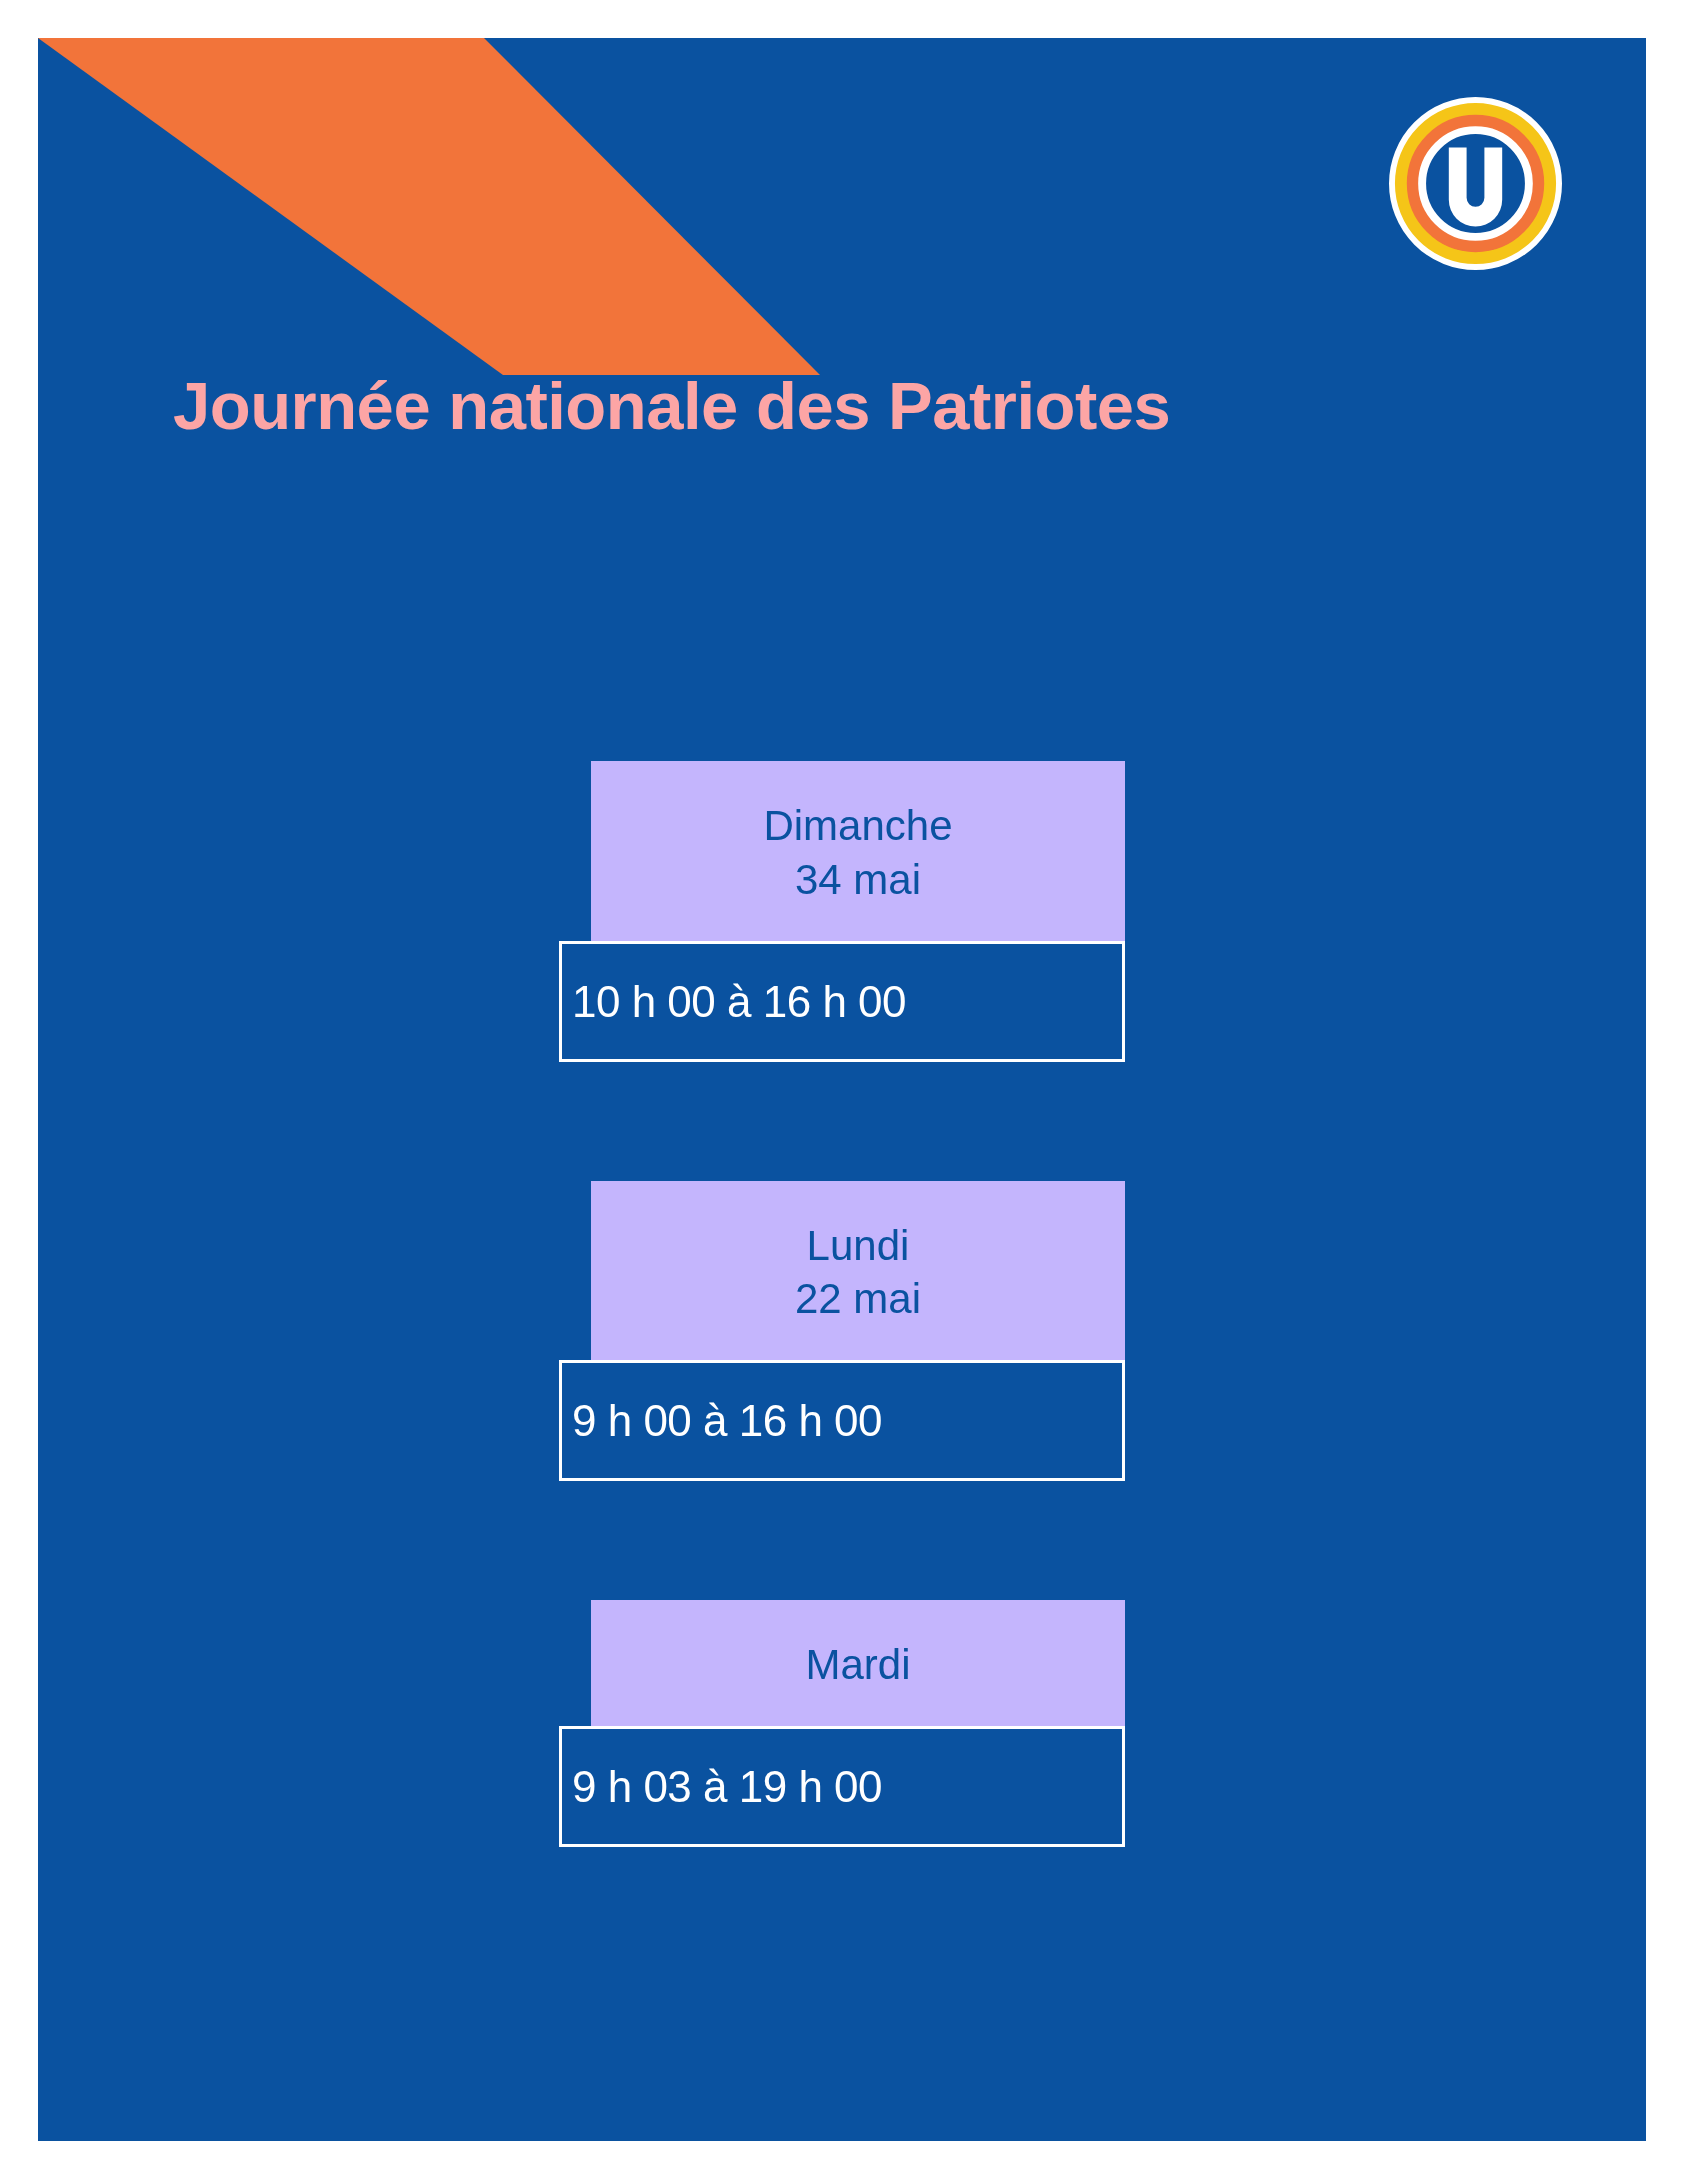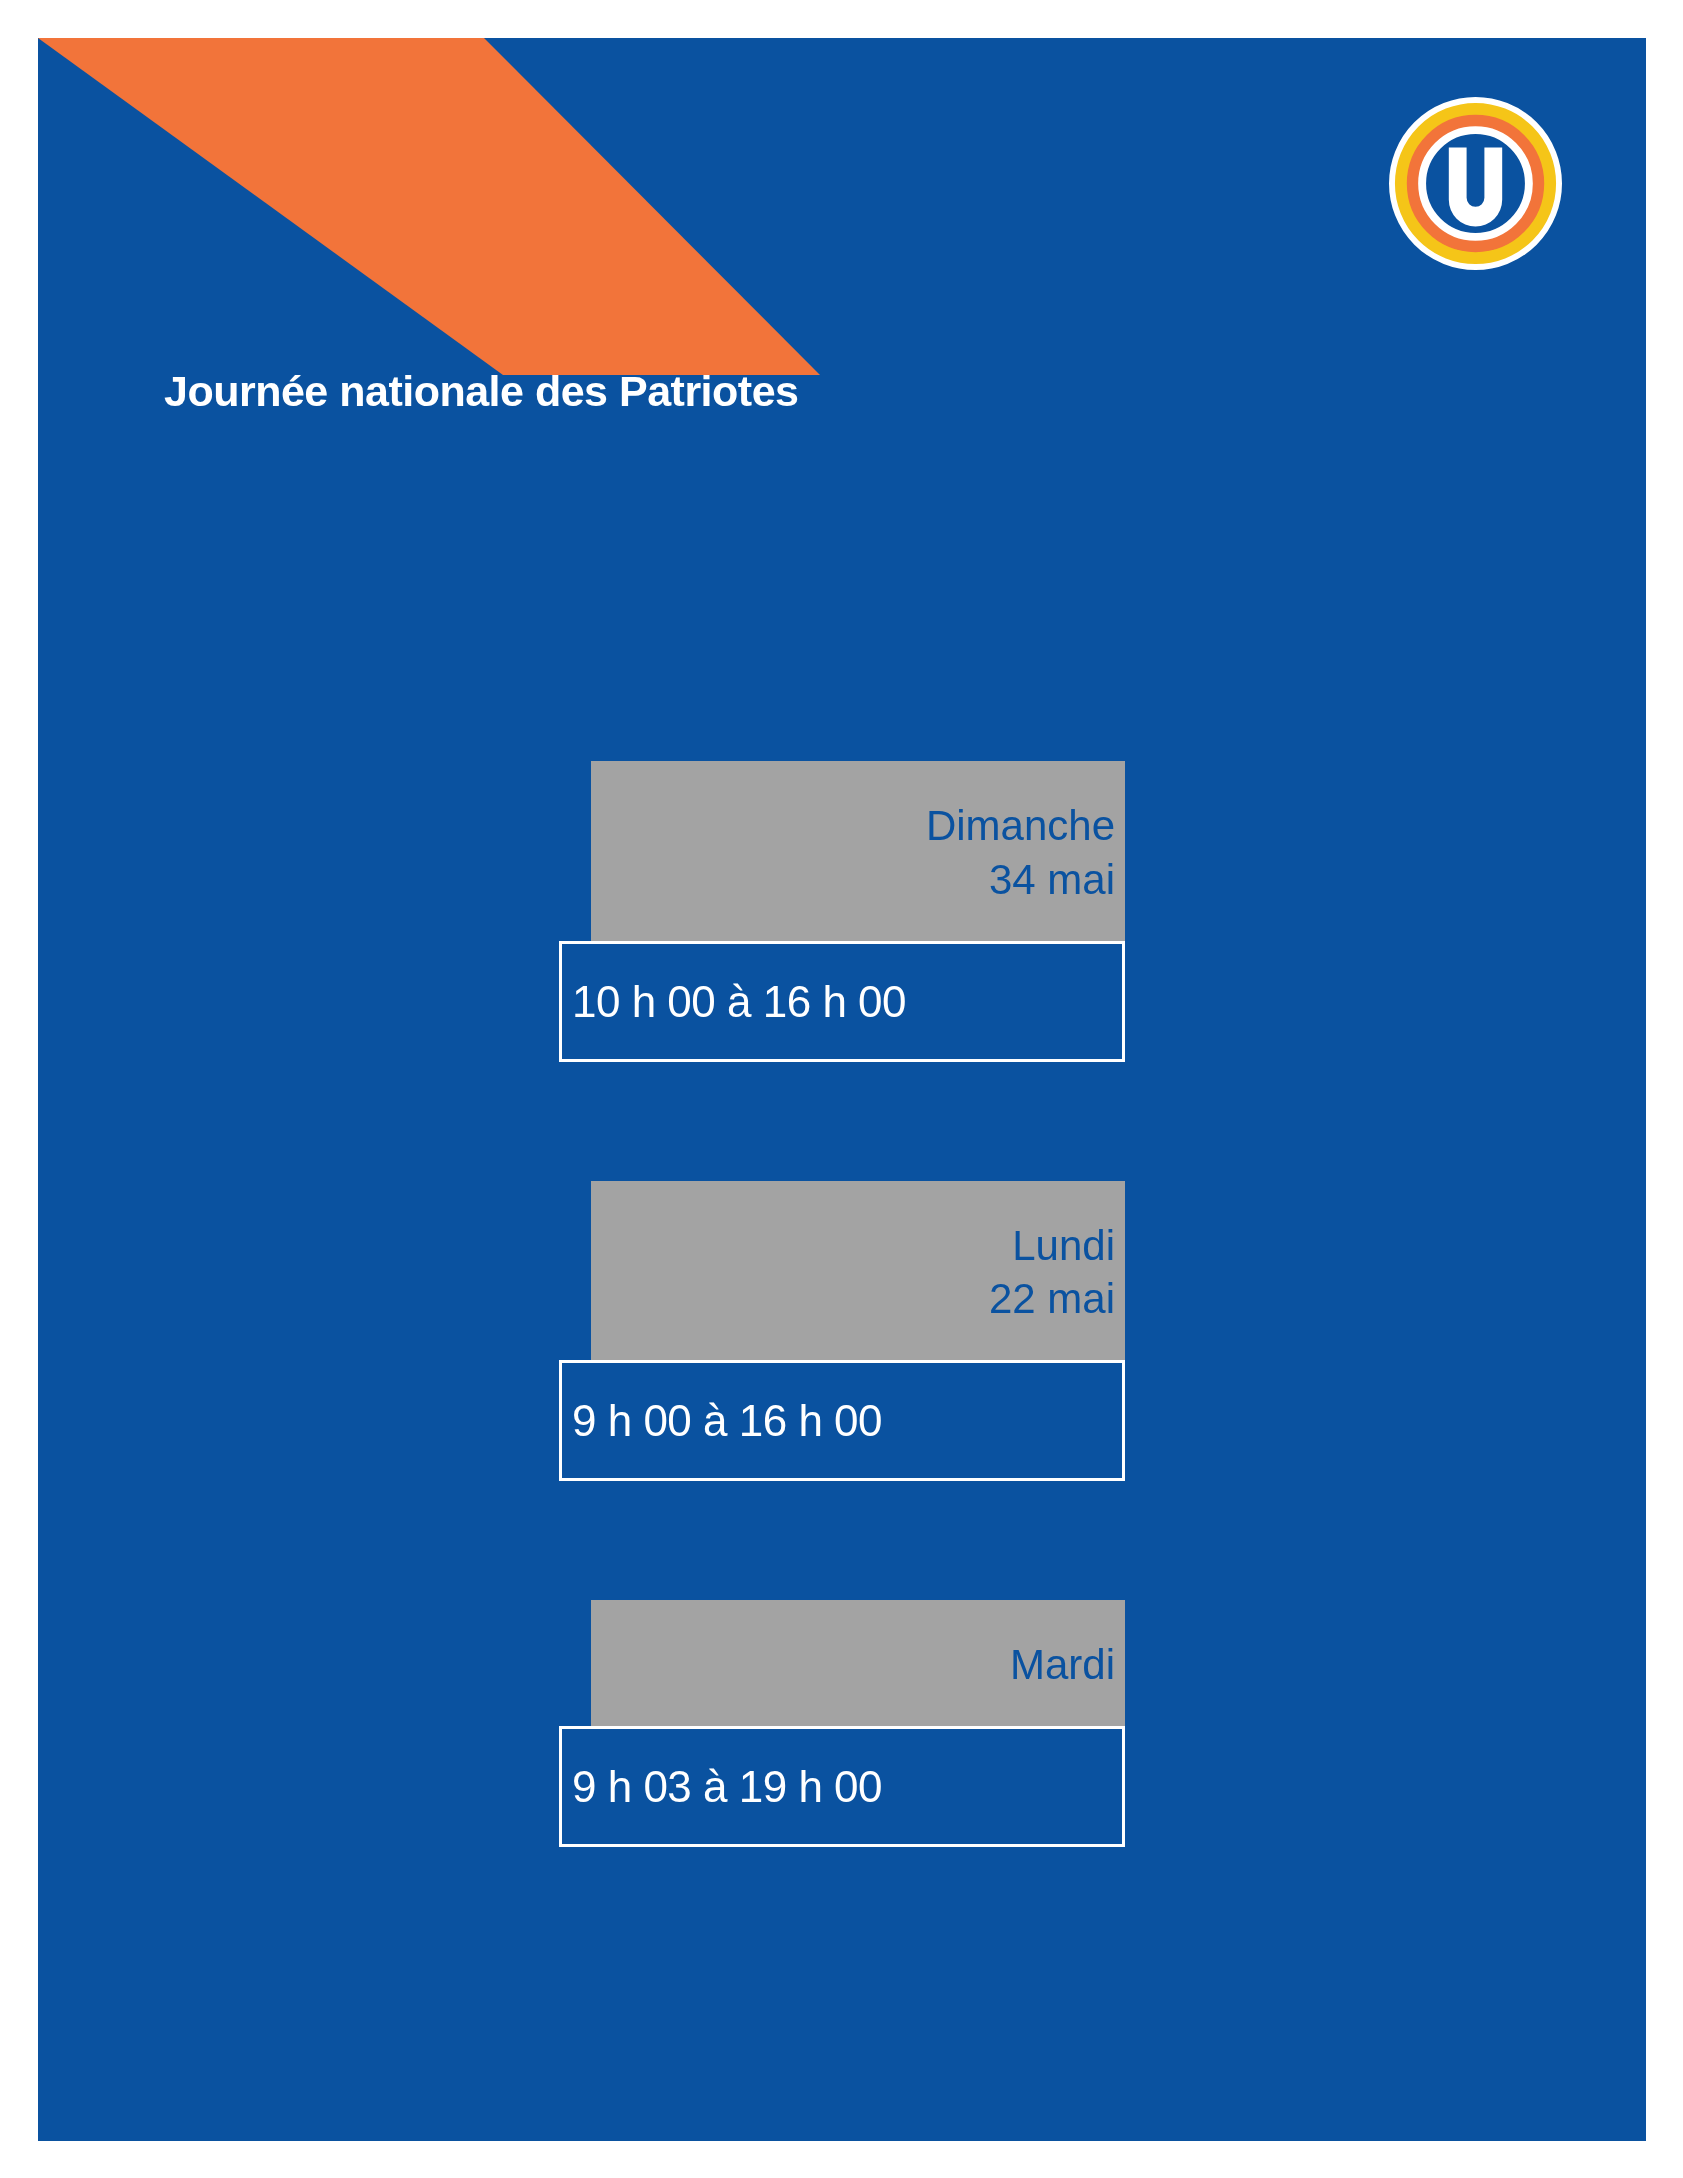--- a/index.html
+++ b/index.html
@@ -59,46 +59,46 @@
     font-weight: bold;
     font-size: 123px;
     line-height: 1.0;
     color: #ffffff;
     letter-spacing: -1px;
     margin: 0;
   }
   .sub-title {
     font-family: "Liberation Sans", sans-serif;
     font-weight: bold;
-    font-size: 43px;
+    font-size: 67px;
     line-height: 1.15;
-    color: #ffffff;
-    margin: 22px 0 0 7px;
+    color: #fca5a5;
+    margin: 22px 0 0 16px;
     letter-spacing: -0.5px;
   }
 
   
   .cards {
     position: absolute;
     left: 0;
     top: 723px;
     width: 100%;
     display: flex;
     flex-direction: column;
     align-items: center;
     gap: 119px;
   }
   .card {
     width: 566px;
     box-sizing: border-box;
   }
   .card-head {
-    background: #a3a3a3;
+    background: #c4b5fd;
     color: #0a52a0;
-    text-align: right;
+    text-align: center;
     padding: 38px 10px 34px 10px;
     font-size: 42px;
     line-height: 1.28;
     font-family: "Liberation Sans", sans-serif;
     margin-left: 32px;
   }
   .card-head .day { display: block; }
   .card-head .date { display: block; }
   .card-hours {
     background: #0a52a0;

